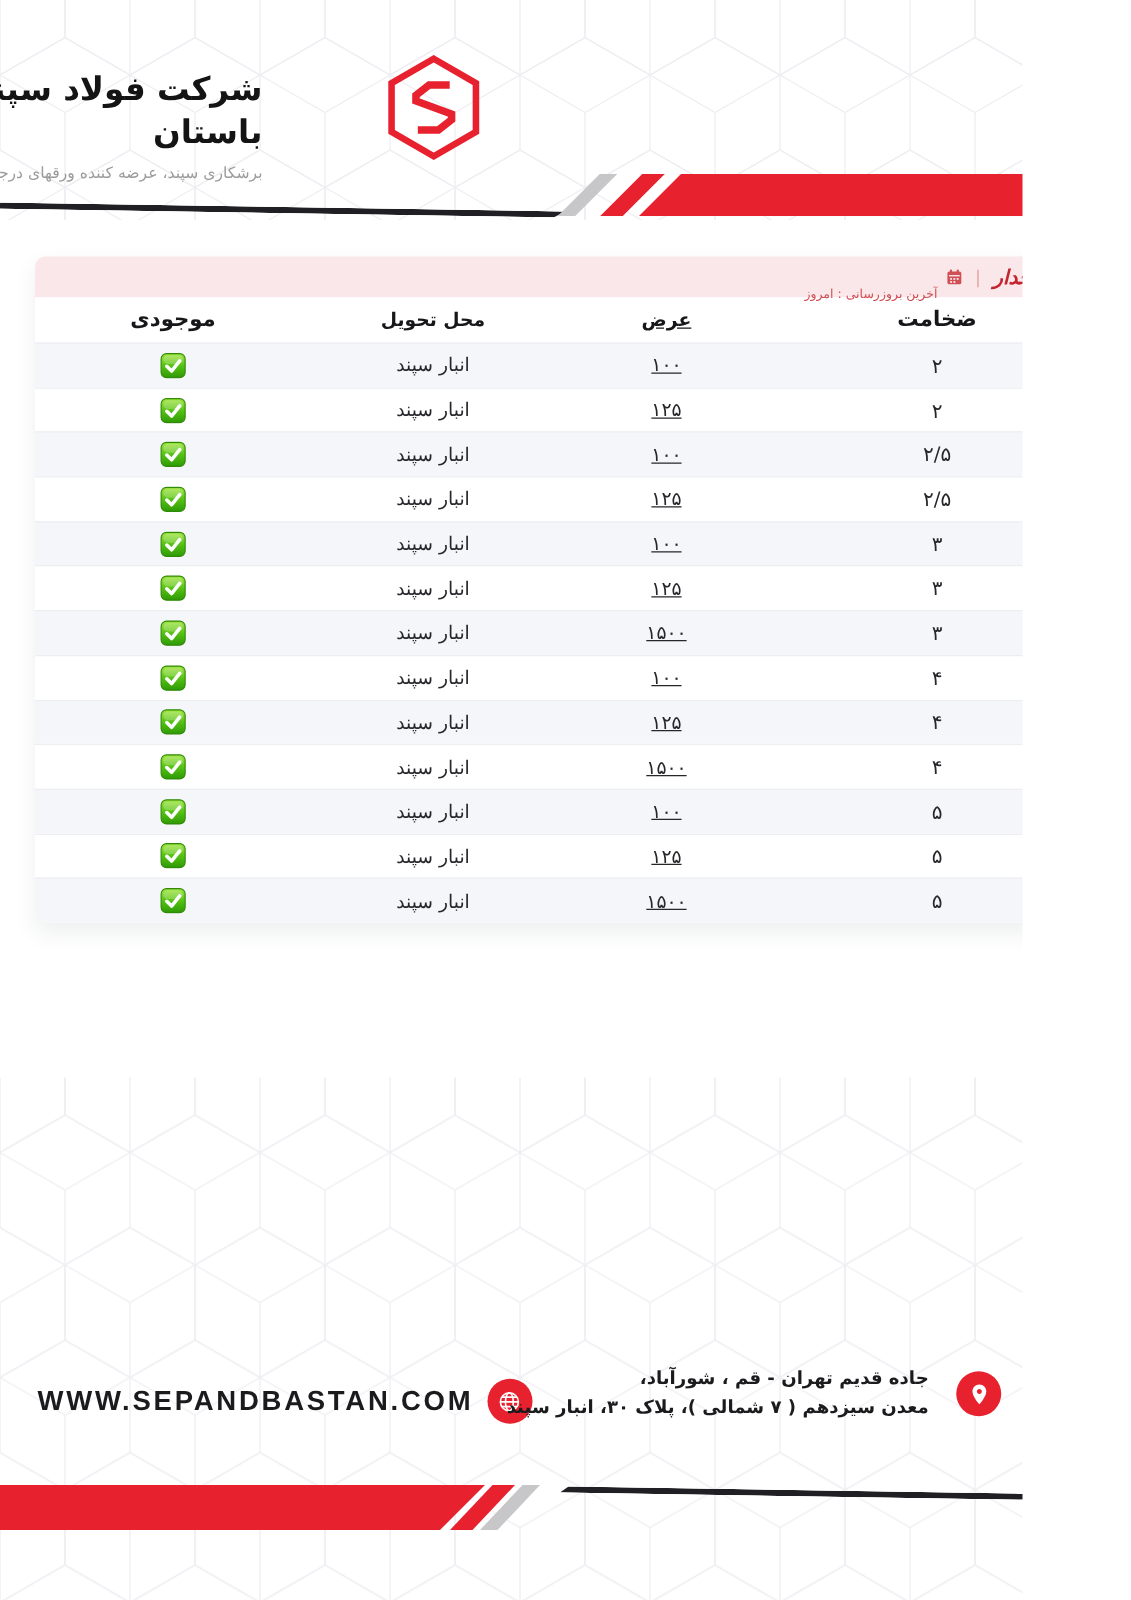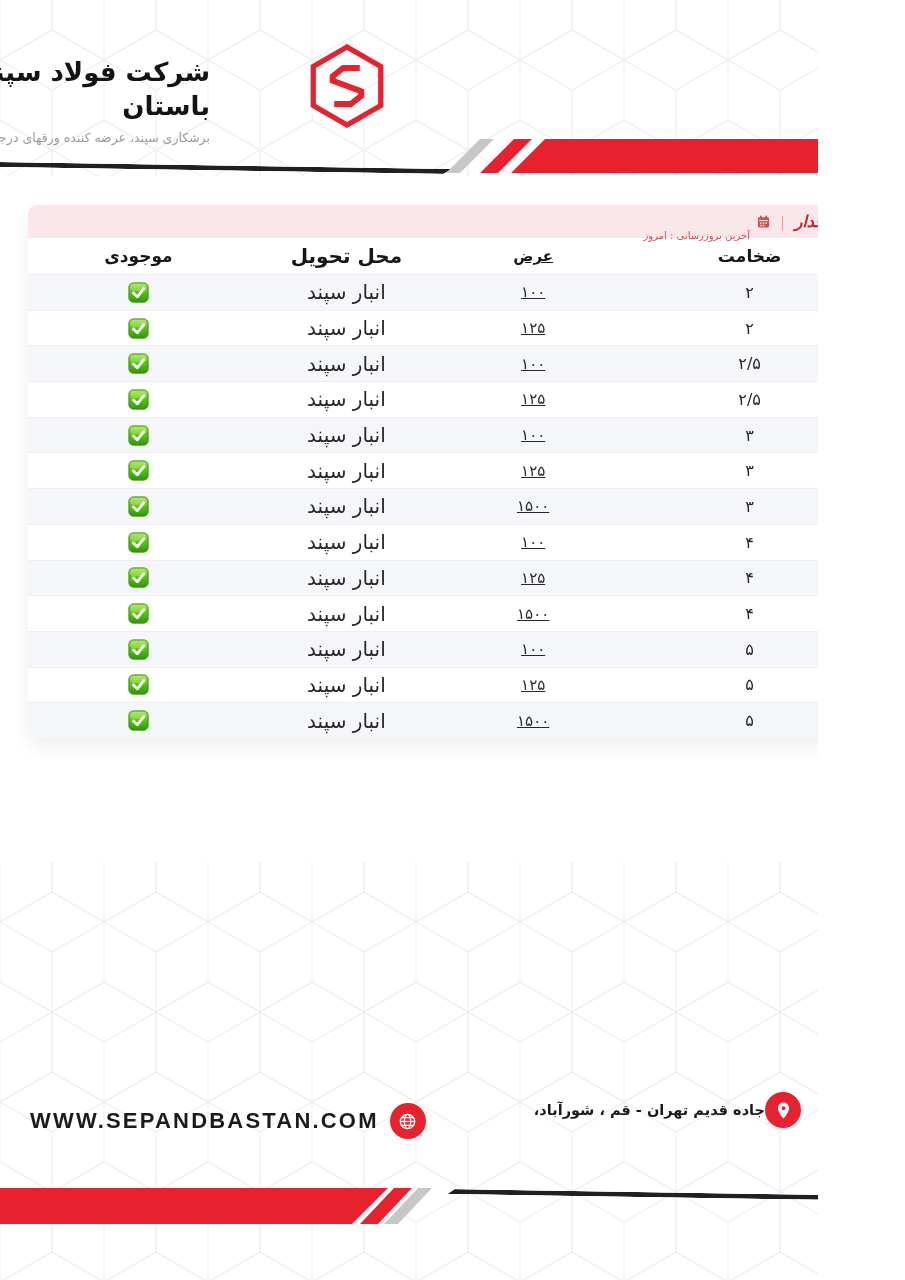--- a/index.html
+++ b/index.html
@@ -48,33 +48,33 @@
   .sheet-divider { font-size:14px; color:#D4777C; margin:0 3px; font-weight:300; }
   .sheet-update { font-size:10px; color:#D05056;margin-top:28px; }
   .sheet-head { display:flex; direction:rtl; align-items:center; height:36px; background:#ffffff;
                 font-weight:bold; font-size:17px; color:#17171A; }
   .sheet-row { display:flex; direction:rtl; align-items:center; height:35.7px; background:#ffffff;
                font-size:16px; color:#26262B; border-top:1px solid #EDEEF2; }
   .sheet-row.alt { background:#F4F6FA; }
   .cell { text-align:center; }
   .col-thickness { width:30%; }
   .col-width { width:21%; font-size:15px;text-decoration:underline; }
-  .col-delivery { width:23%; font-size:20px; }
+  .col-delivery { width:23%; font-size:15px; }
   .col-stock { width:26%; display:flex; justify-content:center; align-items:center; }
   .check { display:inline-flex; width:21px; height:21px; }
 
   
   .icon-circle { width:36px; height:36px; border-radius:50%; background:#E8212E; display:flex;
                  align-items:center; justify-content:center; flex:0 0 auto; }
   .contact-website { position:absolute; left:30px; top:1103px; display:flex; align-items:center; gap:11px; }
   .site-text { font-family:"Liberation Sans", sans-serif; font-size:22px; font-weight:bold;
                letter-spacing:2.2px; color:#1B1B1E; }
   .contact-phone { position:absolute; left:318px; top:1103px; display:flex; align-items:center; gap:11px; }
   .phone-text { font-size:15px; font-weight:bold; color:#1B1B1E; direction:ltr; unicode-bidi:isolate; }
-  .contact-address { position:absolute; right:17px; top:1092px; display:flex; align-items:center; gap:0; }
+  .contact-address { position:absolute; right:17px; top:1092px; display:flex; align-items:center; gap:22px; }
   .address-lines { direction:rtl; text-align:right; font-size:14.5px; font-weight:bold; color:#1B1B1E;
                    line-height:23px; }
 </style>
 </head>
 <body>
 
 <div class="page">
 
   <svg width="0" height="0" style="position:absolute" aria-hidden="true">
     <defs>
@@ -341,20 +341,21 @@
         <line x1="5.2" y1="7.6" x2="18.8" y2="7.6"></line>
         <line x1="5.2" y1="16.4" x2="18.8" y2="16.4"></line>
       </svg>
     </span>
   </div>
 
 
   <div class="contact-address">
     <div class="address-lines">
       <div>جاده قدیم تهران - قم ، شورآباد،</div>
+      <div>معدن سیزدهم ( ۷ شمالی )، پلاک ۳۰، انبار سپند</div>
     </div>
     <span class="icon-circle">
       <svg viewBox="0 0 24 24" width="19" height="19" fill="#ffffff">
         <path d="M12 2C8.13 2 5 5.13 5 9c0 5.25 7 13 7 13s7-7.75 7-13c0-3.87-3.13-7-7-7zm0 9.5c-1.38 0-2.5-1.12-2.5-2.5s1.12-2.5 2.5-2.5 2.5 1.12 2.5 2.5-1.12 2.5-2.5 2.5z"></path>
       </svg>
     </span>
   </div>
 
   <div class="band-bot-red"></div>
   <div class="band-bot-redstripe"></div>

